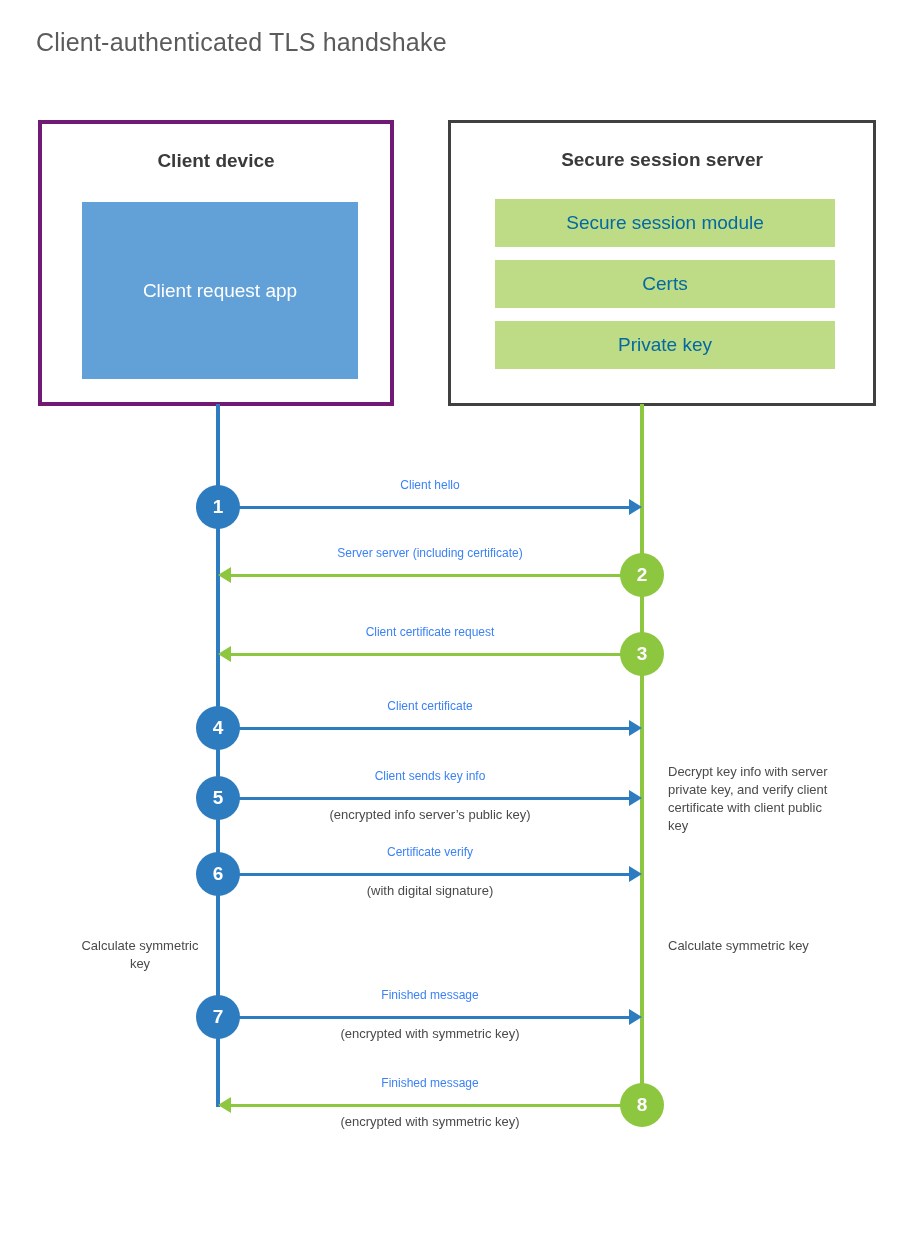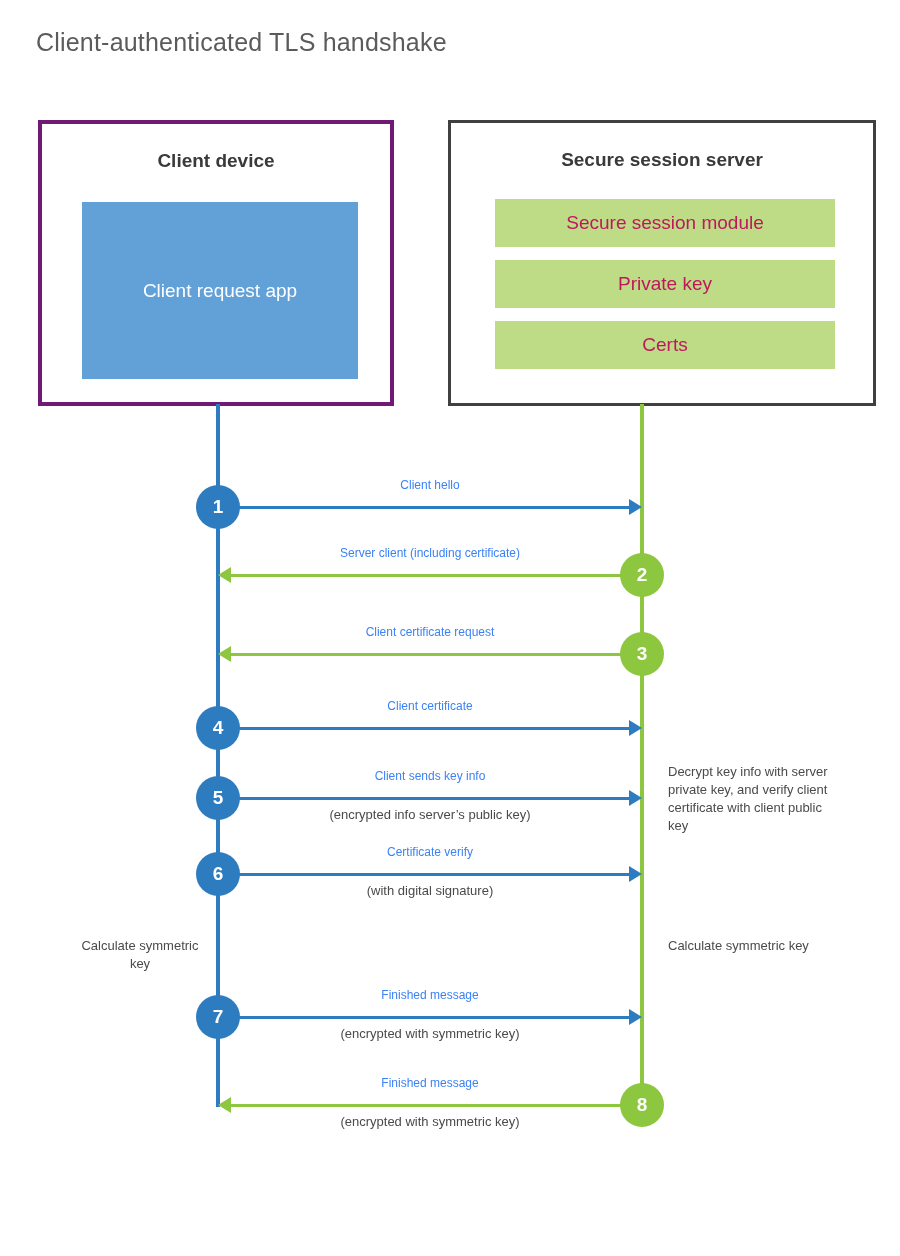--- a/index.html
+++ b/index.html
@@ -86,21 +86,21 @@
   
   #server-components {
     position: absolute;
     left: 44px;
     top: 76px;
     width: 340px;
   }
   .server-bar {
     height: 48px;
     background: #BEDB86;
-    color: #be185d;
+    color: #0369a1;
     font-size: 19px;
     display: flex;
     align-items: center;
     justify-content: center;
     margin-bottom: 13px;
     text-align: center;
   }
 
   
   .lifeline {
@@ -220,37 +220,37 @@
 
   <div class="party-box" id="client-box">
     <div class="party-title">Client device</div>
     <div id="client-app-block">Client request app</div>
   </div>
 
   <div class="party-box" id="server-box">
     <div class="party-title">Secure session server</div>
     <div id="server-components">
       <div class="server-bar">Secure session module</div>
+      <div class="server-bar">Certs</div>
       <div class="server-bar">Private key</div>
-      <div class="server-bar">Certs</div>
     </div>
   </div>
 
   <div class="lifeline" id="client-lifeline"></div>
   <div class="lifeline" id="server-lifeline"></div>
 
   <div class="step to-server" style="top:507px">
     <div class="step-label" style="left:218px; width:424px">Client hello</div>
     <div class="arrow-line" style="left:218px; width:411px"></div>
     <div class="arrow-head right" style="left:629px"></div>
     <div class="step-badge blue">1</div>
   </div>
 
   <div class="step to-client" style="top:575px">
-    <div class="step-label" style="left:218px; width:424px">Server client (including certificate)</div>
+    <div class="step-label" style="left:218px; width:424px">Server server (including certificate)</div>
     <div class="arrow-line" style="left:231px; width:411px"></div>
     <div class="arrow-head left" style="left:218px"></div>
     <div class="step-badge green">2</div>
   </div>
 
   <div class="step to-client" style="top:654px">
     <div class="step-label" style="left:218px; width:424px">Client certificate request</div>
     <div class="arrow-line" style="left:231px; width:411px"></div>
     <div class="arrow-head left" style="left:218px"></div>
     <div class="step-badge green">3</div>

